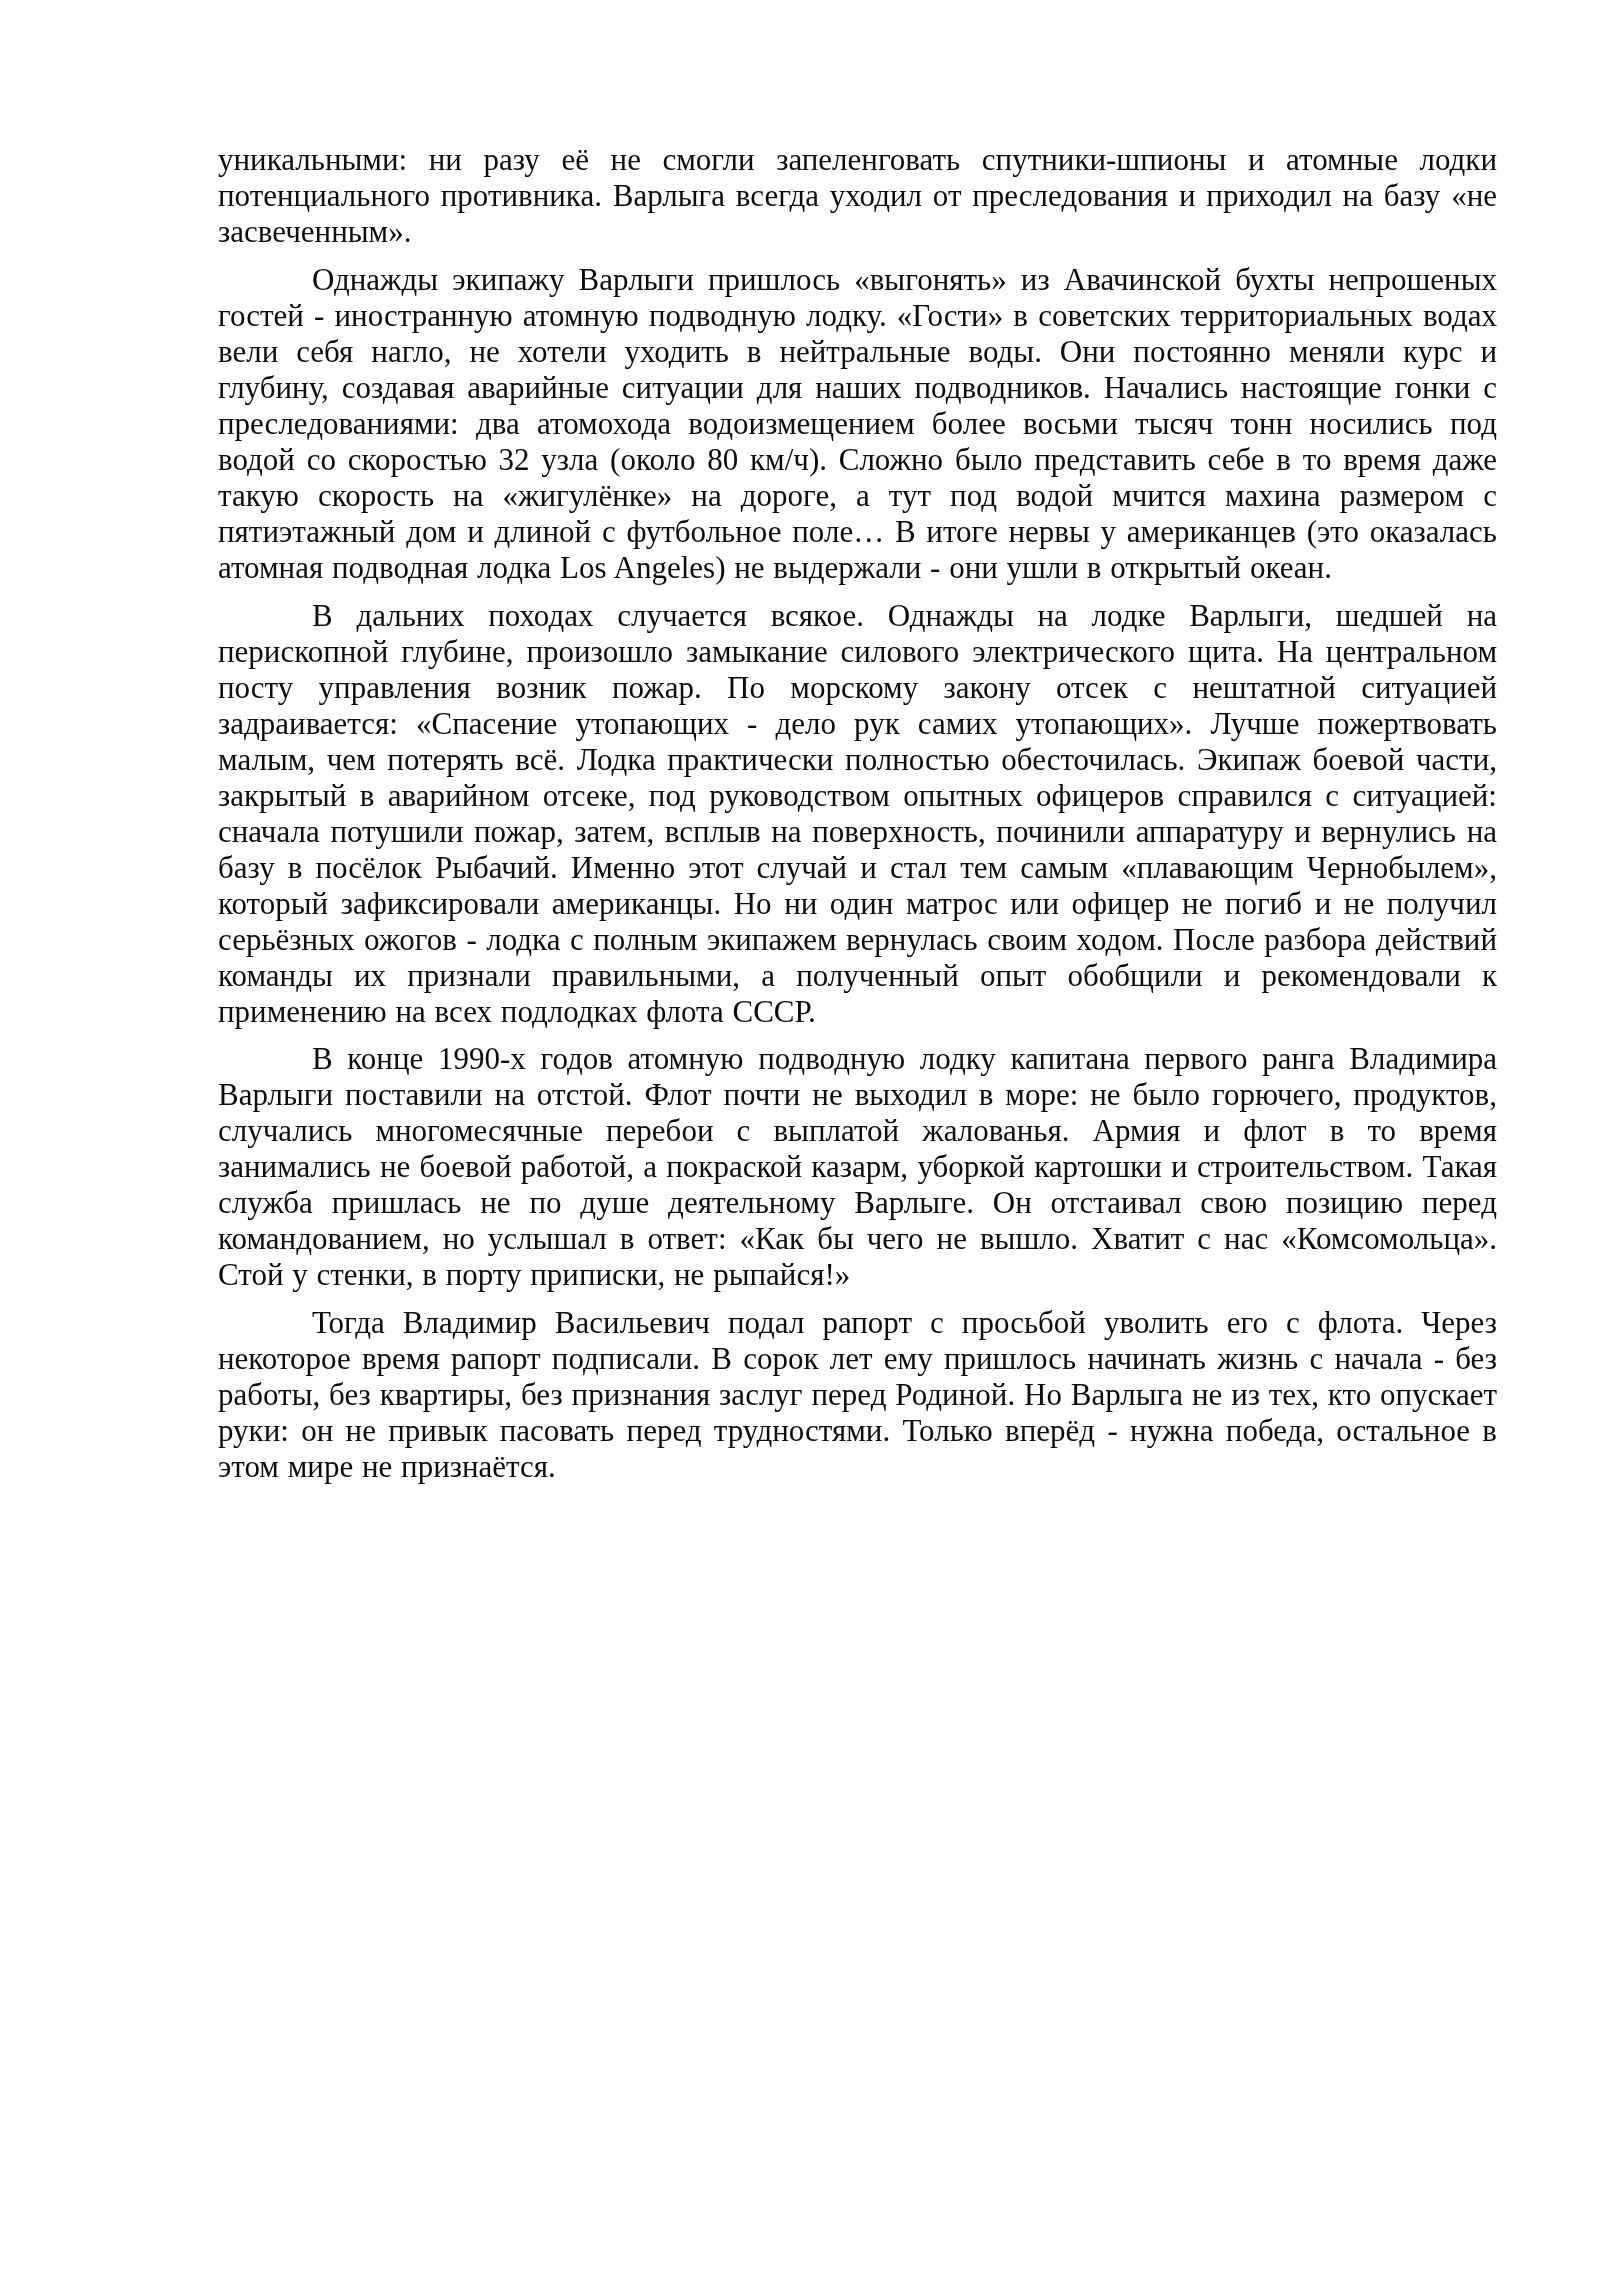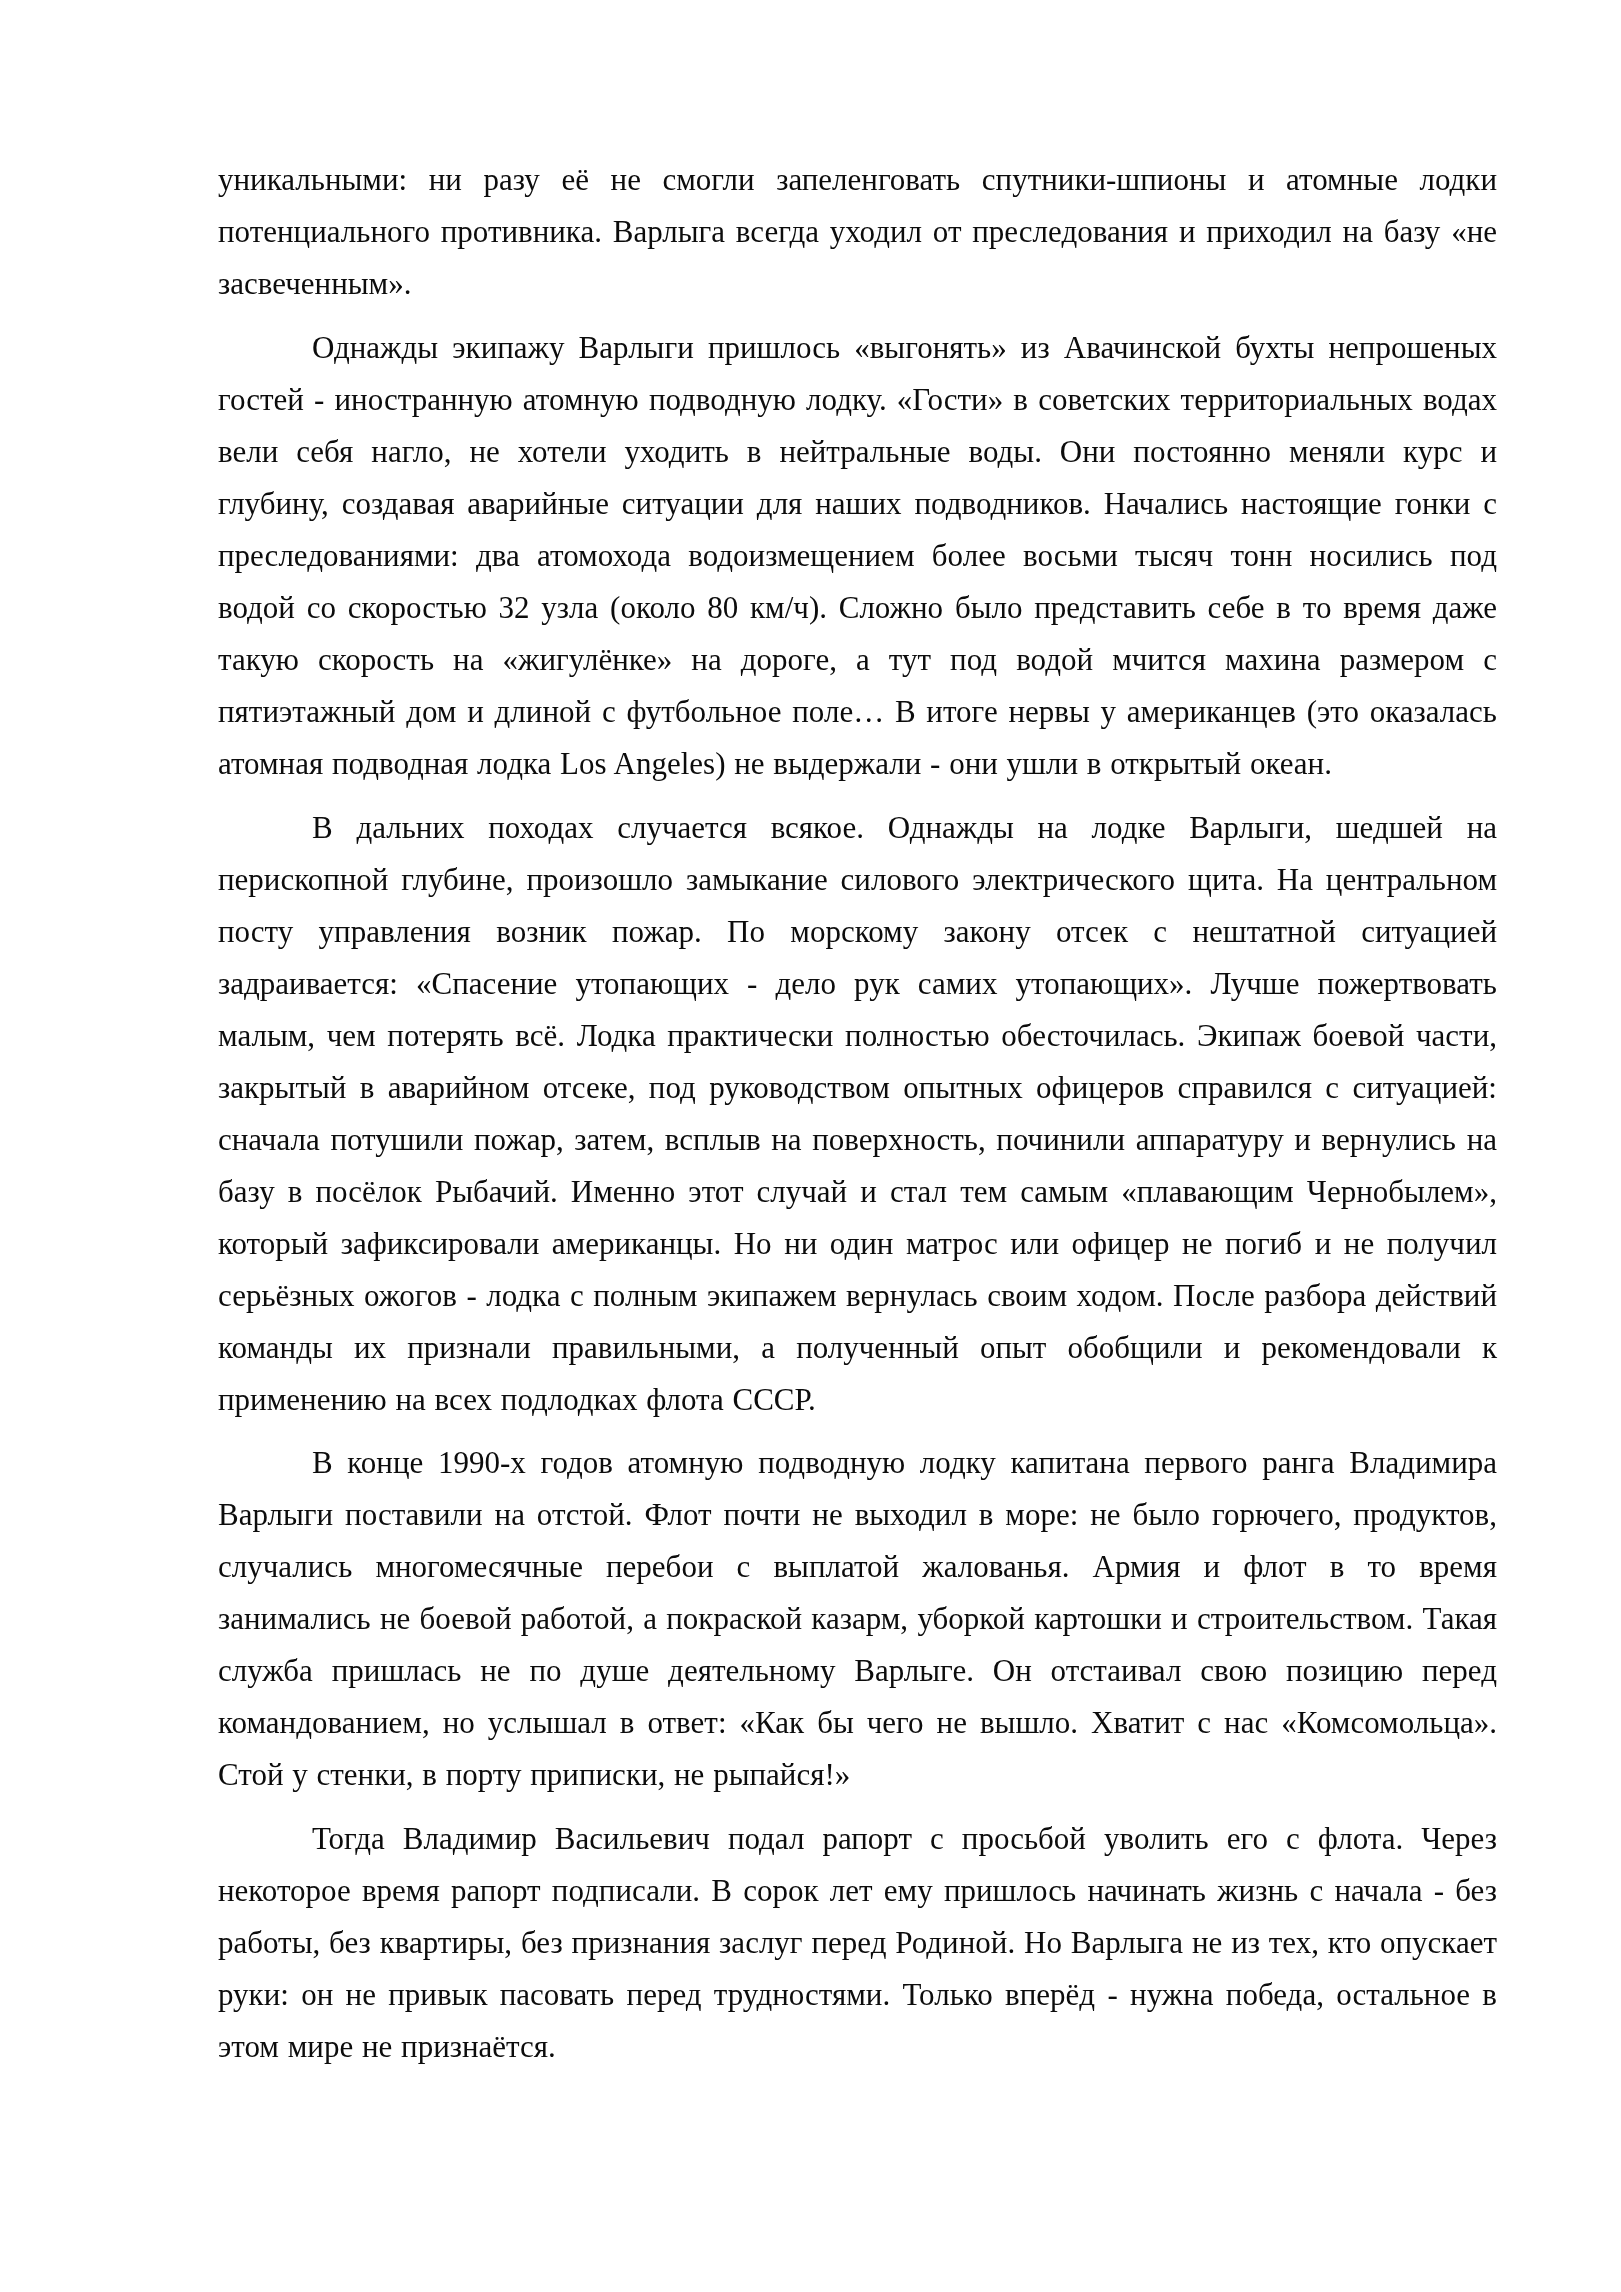--- a/index.html
+++ b/index.html
@@ -10,26 +10,26 @@
   .page {
     position: relative;
     width: 1621px;
     height: 2293px;
     background: #ffffff;
     overflow: hidden;
     font-family: "Liberation Serif", "DejaVu Serif", serif;
   }
   .text-block {
     position: absolute;
-    top: 154px;
+    top: 142px;
     left: 218px;
     width: 1279px;
     color: #0c0c0c;
     font-size: 31px;
-    line-height: 52px;
+    line-height: 36px;
     text-align: justify;
   }
   .para {
     margin: 0 0 11.8px 0;
     text-indent: 94px;
     word-spacing: 1px;
   }
   .para.first {
     text-indent: 0;
   }

